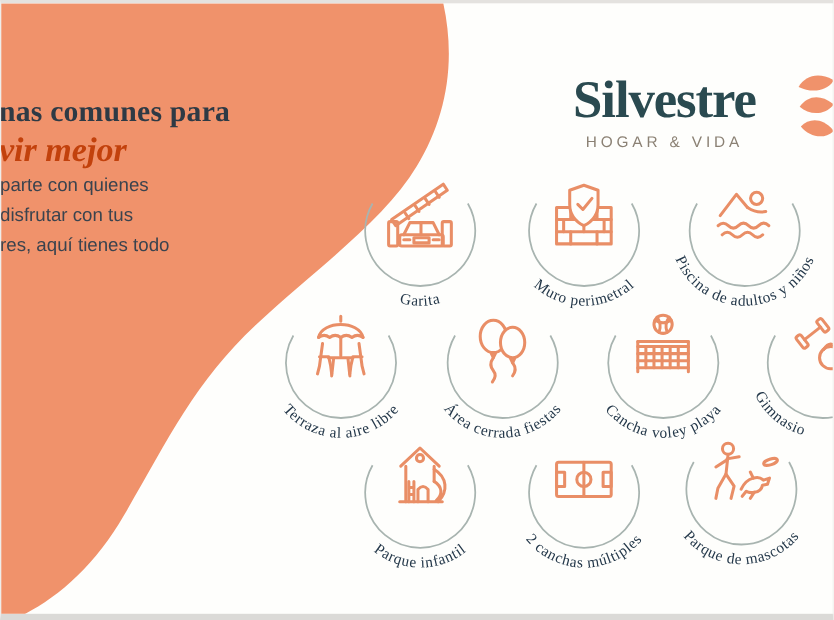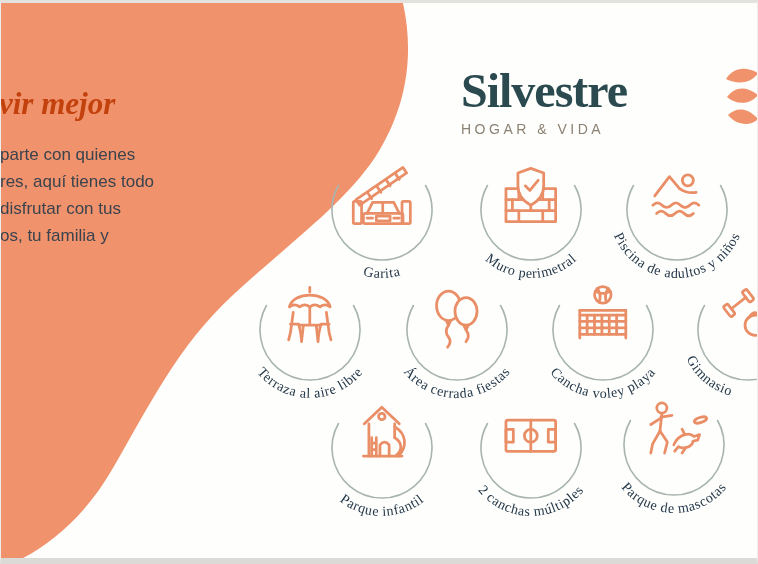--- a/index.html
+++ b/index.html
@@ -4,23 +4,23 @@
 <style>
   html,body{margin:0;padding:0;background:#fff;}
   .page{position:relative;width:758px;height:564px;overflow:hidden;background:#fefefc;
         box-sizing:border-box;border-top:3px solid #e4e2df;border-bottom:6px solid #dbdad7;
         border-left:1px solid #eeedeb;border-right:1px solid #eeedeb;
         font-family:"Liberation Serif", serif;}
   .blob{position:absolute;left:0;top:0;width:430px;height:558px;z-index:1;}
   .intro{position:absolute;left:0;top:82px;z-index:2;width:300px;}
   .h1{font-size:27px;font-weight:700;color:#2e3a45;letter-spacing:.2px;line-height:32px;margin-left:-2px;}
   .h2{font-size:31px;font-weight:700;font-style:italic;color:#c2410c;line-height:38px;margin-left:-2px;font-family:Liberation Serif, serif;}
-  .body-copy{margin-top:18px;font-family:"Liberation Sans", sans-serif;font-weight:300;
+  .body-copy{font-family:"Liberation Sans", sans-serif;font-weight:300;
              font-size:17px;line-height:27px;color:#3a434e;margin-left:-1px;}
-  .logo-wrap{position:absolute;left:460px;top:62px;width:262px;z-index:2;}
+  .logo-wrap{position:absolute;left:472px;top:62px;width:262px;text-align:center;z-index:2;}
   .logo{font-size:48px;font-weight:700;color:#2a4a50;letter-spacing:-1px;line-height:52px;}
   .tagline{margin-top:4px;font-family:"Liberation Sans", sans-serif;font-size:14px;color:#8b8174;
            letter-spacing:3.5px;}
   .leaf{position:absolute;right:-1px;top:52px;z-index:2;}
   .amenity{position:absolute;width:150px;height:140px;z-index:2;}
   .amenity svg{display:block;}
   .arc{fill:none;stroke:#a8b4b0;stroke-width:1.6;}
   .curve-label{font-family:"Liberation Serif", serif;font-size:14px;letter-spacing:.6px;fill:#24384a;}
   .ic{fill:none;stroke:#e98e66;stroke-width:3;stroke-linecap:round;stroke-linejoin:round;}
   .ic-fill{fill:#fefefc;stroke:#e98e66;stroke-width:3;stroke-linecap:round;stroke-linejoin:round;}
@@ -29,26 +29,26 @@
 <body>
 
 <div class="page">
 
   <svg class="blob" viewBox="0 0 430 558" aria-hidden="true">
     <path fill="#F0926B" d="M0 0 L402 0 C414 55 404 105 378 148 C348 198 288 240 232 292
       C176 344 150 400 112 465 C85 512 50 542 16 558 L0 558 Z"></path>
   </svg>
 
   <div class="intro">
+    <div class="h1">nas comunes para</div>
     <div class="h2">vir mejor</div>
     <div class="body-copy">
       <div>parte con quienes</div>
+      <div>disfrutar con tus</div>
       <div>res, aquí tienes todo</div>
-      <div>disfrutar con tus</div>
-      <div>os, tu familia y</div>
     </div>
   </div>
 
   <div class="logo-wrap">
     <div class="logo">Silvestre</div>
     <div class="tagline">HOGAR &amp; VIDA</div>
   </div>
 
   <svg class="leaf" width="34" height="80" viewBox="0 0 34 80" aria-hidden="true">
     <g fill="#F0926B">

